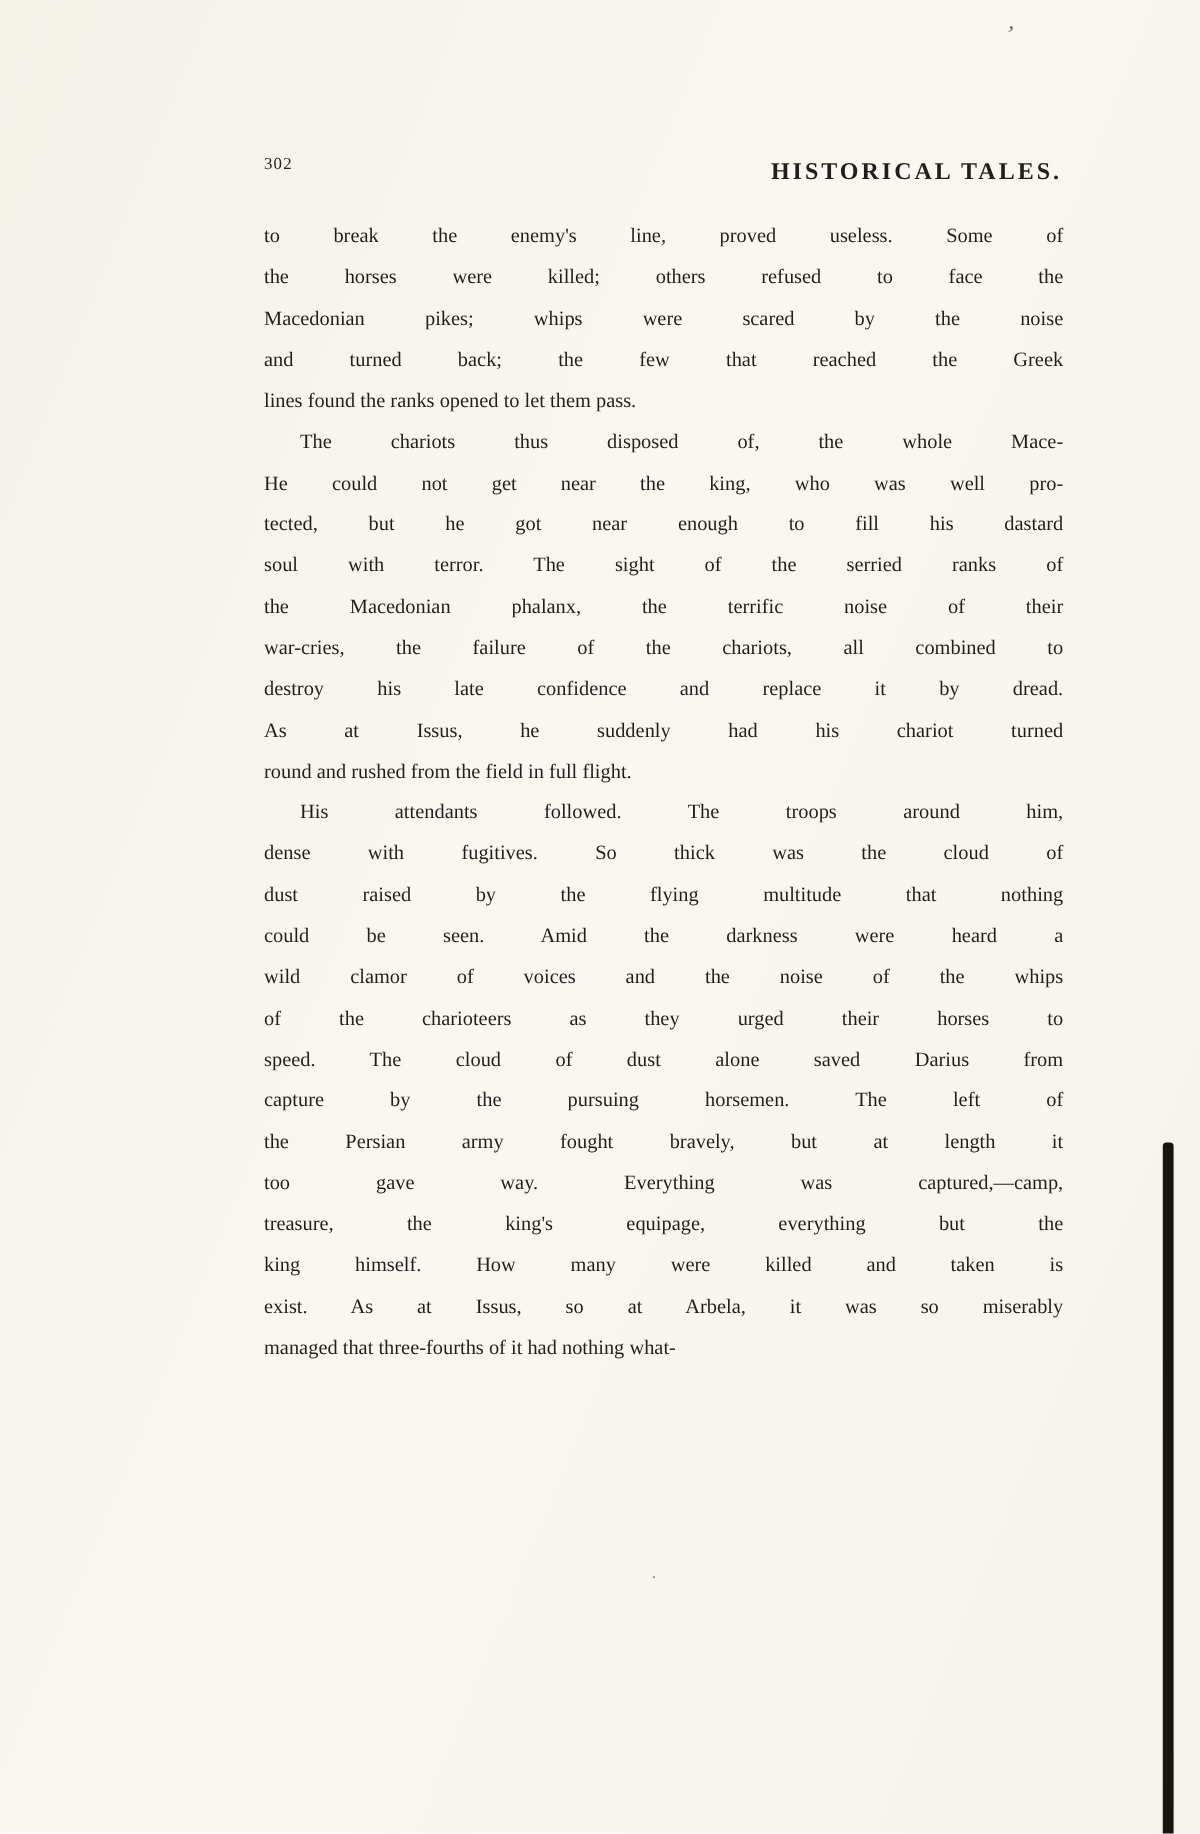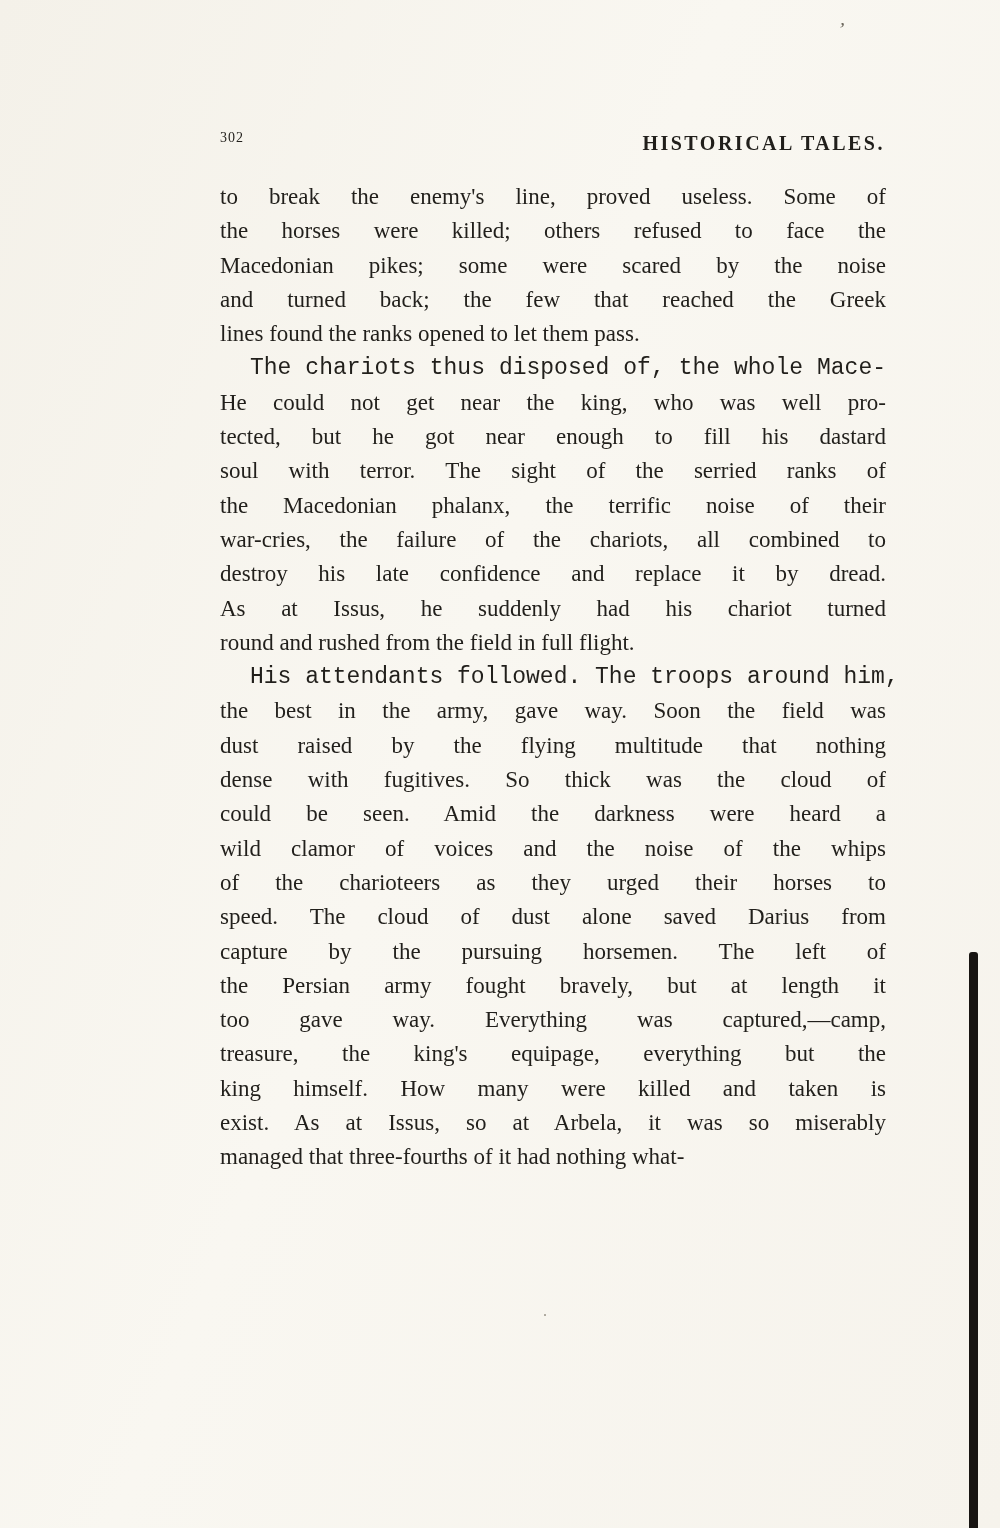--- a/index.html
+++ b/index.html
@@ -37,40 +37,39 @@
     text-align: right;
     font-size: 20px;
     font-weight: bold;
     letter-spacing: 2.5px;
   }
   .page-body {
     position: absolute;
     top: 180px;
     left: 220px;
     width: 666px;
-    font-size: 23px;
+    font-size: 17px;
   }
   .paragraph {
     margin: 0;
     padding: 0;
   }
   .line {
     line-height: 34.3px;
     height: 34.3px;
     text-align: justify;
     text-align-last: justify;
     white-space: nowrap;
   }
   .line.last {
     text-align: right;
     text-align-last: left;
   }
   .line.indent {
     padding-left: 30px;
-    font-family: Liberation Mono, monospace;
   }
   .scan-artifact-bar {
     position: absolute;
     left: 969px;
     top: 952px;
     width: 9px;
     height: 576px;
     background: #181512;
     border-radius: 3px 3px 0 0;
   }
@@ -95,40 +94,39 @@
 
 <div class="page-header">
   <span class="page-number">302</span>
   <span class="running-header">HISTORICAL TALES.</span>
 </div>
 
 <div class="page-body">
     <div class="paragraph">
       <div class="line">to break the enemy's line, proved useless.  Some of</div>
       <div class="line">the horses were killed; others refused to face the</div>
-      <div class="line">Macedonian pikes; some were scared by the noise</div>
+      <div class="line">Macedonian pikes; whips were scared by the noise</div>
       <div class="line">and turned back; the few that reached the Greek</div>
       <div class="line last">lines found the ranks opened to let them pass.</div>
     </div>
     <div class="paragraph">
       <div class="line indent">The chariots thus disposed of, the whole Mace-</div>
       <div class="line">He could not get near the king, who was well pro-</div>
       <div class="line">tected, but he got near enough to fill his dastard</div>
       <div class="line">soul with terror.  The sight of the serried ranks of</div>
       <div class="line">the Macedonian phalanx, the terrific noise of their</div>
       <div class="line">war-cries, the failure of the chariots, all combined to</div>
       <div class="line">destroy his late confidence and replace it by dread.</div>
       <div class="line">As at Issus, he suddenly had his chariot turned</div>
       <div class="line last">round and rushed from the field in full flight.</div>
     </div>
     <div class="paragraph">
       <div class="line indent">His attendants followed.  The troops around him,</div>
-      <div class="line">the best in the army, gave way.  Soon the field was</div>
+      <div class="line">dense with fugitives.  So thick was the cloud of</div>
       <div class="line">dust raised by the flying multitude that nothing</div>
-      <div class="line">dense with fugitives.  So thick was the cloud of</div>
       <div class="line">could be seen.  Amid the darkness were heard a</div>
       <div class="line">wild clamor of voices and the noise of the whips</div>
       <div class="line">of the charioteers as they urged their horses to</div>
       <div class="line">speed.  The cloud of dust alone saved Darius from</div>
       <div class="line">capture by the pursuing horsemen.  The left of</div>
       <div class="line">the Persian army fought bravely, but at length it</div>
       <div class="line">too gave way.  Everything was captured,—camp,</div>
       <div class="line">treasure, the king's equipage, everything but the</div>
       <div class="line">king himself.  How many were killed and taken is</div>
       <div class="line">exist.  As at Issus, so at Arbela, it was so miserably</div>

